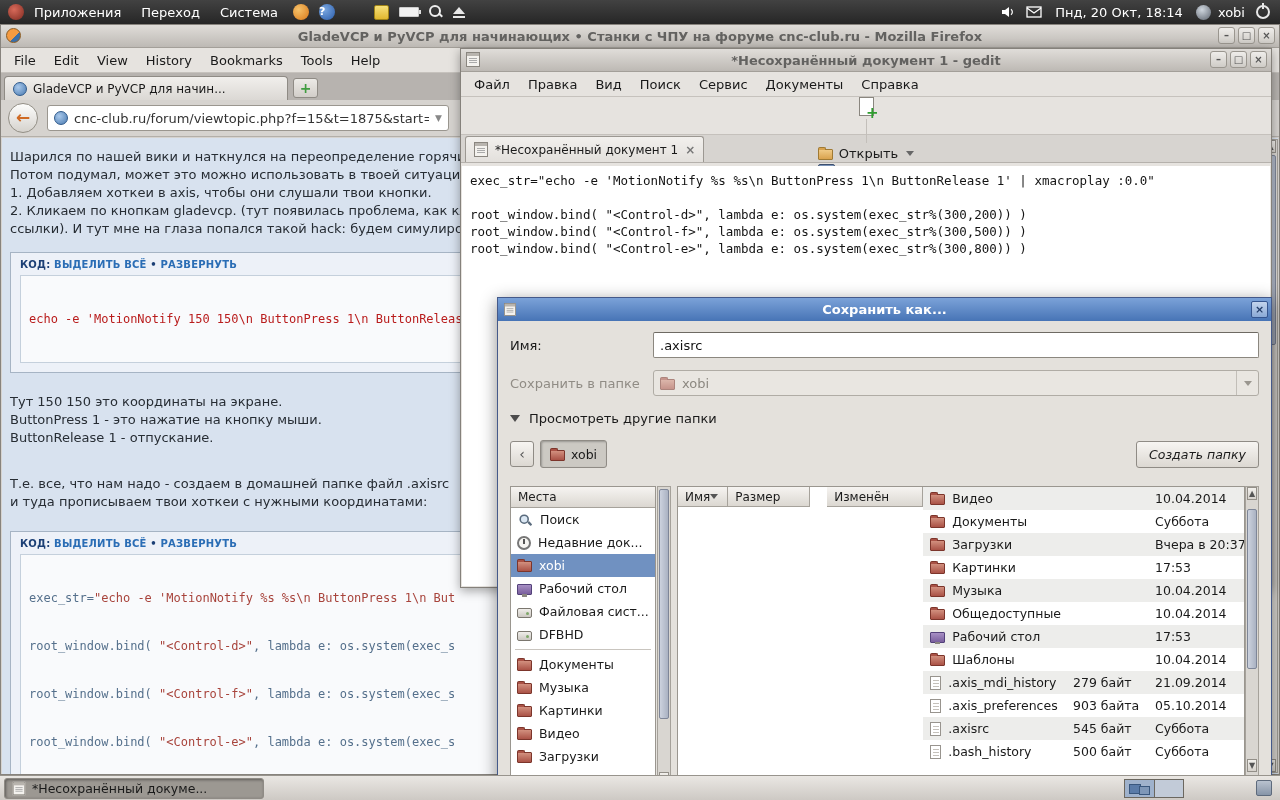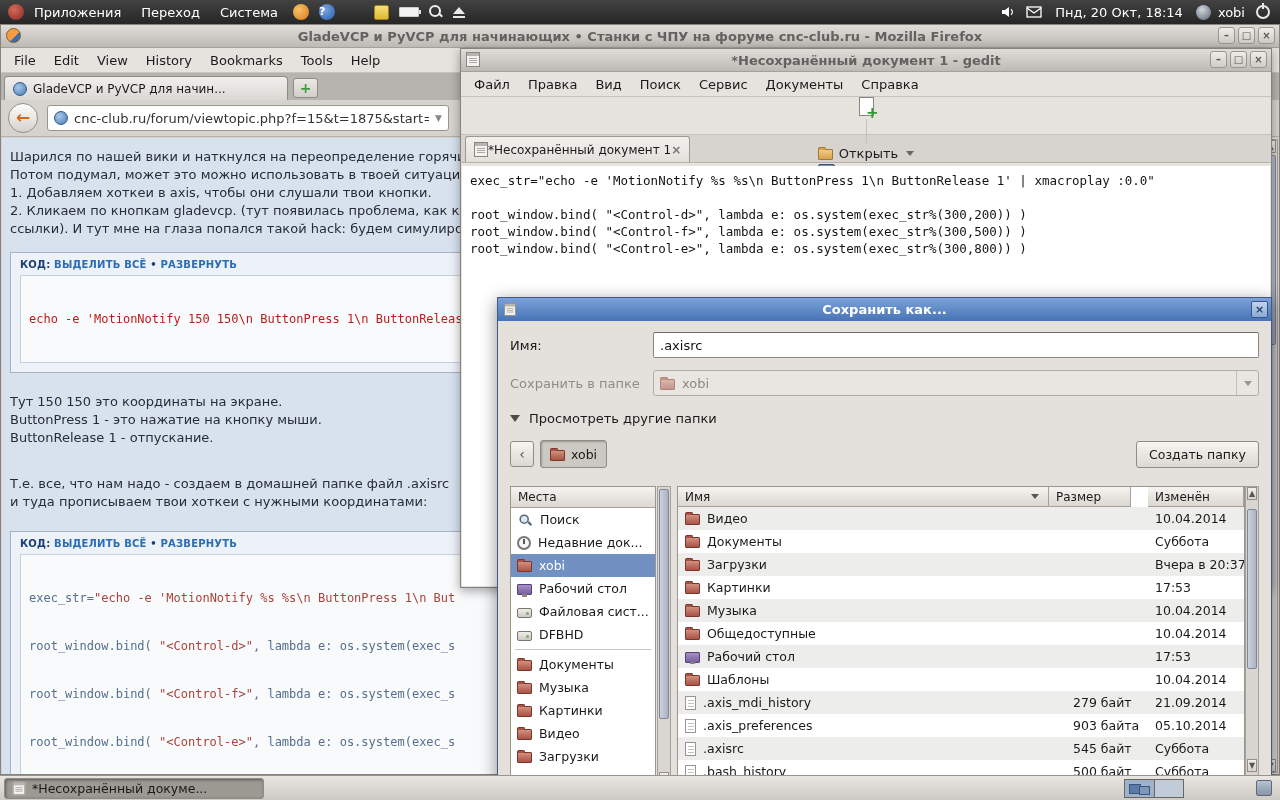--- a/index.html
+++ b/index.html
@@ -102,21 +102,21 @@
   .cr { color:#a8443c; }
   .ff-scroll { position:absolute; top:114px; bottom:1px; right:1px; }
 
   
   .gedit { position:absolute; left:460px; top:48px; width:812px; height:540px; z-index:2; background:#e6e3df; border:1px solid #85817b; box-shadow:0 3px 10px rgba(0,0,0,.35); }
   .gd-toolbar { height:38px; border-bottom:1px solid #c5c1bc; display:flex; align-items:center; gap:3px; padding:0 8px; background:#e6e3df;flex-direction:column; }
   .tb-btn { height:30px; display:flex; align-items:center; gap:6px; padding:0 8px; border-radius:3px; font-size:13px; }
   .tb-sep { width:1px; height:24px; background:#c3bfba; margin:0 5px; flex:none; }
   .dd-arrow { width:0; height:0; border-left:4px solid transparent; border-right:4px solid transparent; border-top:5px solid #666; margin-left:2px; }
   .gd-tabbar { height:28px; background:#d7d4d0; border-bottom:1px solid #b5b1ac; display:flex; align-items:flex-end; padding-left:4px; }
-  .gd-tab { height:26px; background:linear-gradient(#f2f0ed,#e3e0dc); border:1px solid #9c9892; border-bottom:none; border-radius:3px 3px 0 0; display:flex; align-items:center; padding:0 8px; font-size:12px; }
+  .gd-tab { height:26px; background:linear-gradient(#f2f0ed,#e3e0dc); border:1px solid #9c9892; border-bottom:none; border-radius:3px 3px 0 0; display:flex; align-items:center; gap:7px; padding:0 8px; font-size:12px; }
   .tab-close { color:#777; font-size:12px; font-weight:bold; line-height:1; }
   .gd-text { position:absolute; top:117px; bottom:1px; left:1px; right:1px; background:#fff; font-family:"DejaVu Sans Mono","Liberation Mono",monospace; font-size:12.5px; color:#141414; padding:6px 8px; line-height:17px; overflow:hidden; }
   .gd-line { white-space:pre; min-height:17px; }
 
   
   .dlg { position:absolute; left:497px; top:297px; width:775px; height:503px; z-index:3; background:#e4e1dc; border:1px solid #44598a; box-shadow:0 4px 16px rgba(0,0,0,.45); }
   .dlg-title { height:23px; background:linear-gradient(#7ba2d8,#4774b6); color:#fff; font-weight:bold; font-size:13px; display:flex; align-items:center; justify-content:center; position:relative; }
   .dlg-title .t-ic { position:absolute; left:5px; top:4px; }
   .dlg-close { position:absolute; right:3px; top:3px; width:17px; height:17px; border:1px solid #35558f; border-radius:2px; background:linear-gradient(#c3d4ec,#8aa9d6); color:#233d69; font-size:11px; font-weight:bold; text-align:center; line-height:15px; }
   .dlg-body { position:absolute; top:24px; left:0; right:0; bottom:0; padding:10px 12px 0; overflow:hidden; }
@@ -126,30 +126,30 @@
   .text-input { flex:1; height:26px; background:#fff; border:1px solid #8b877f; border-top-color:#6e6a63; border-radius:2px; padding:0 6px; font-size:13px; font-family:"DejaVu Sans",sans-serif; color:#111; outline:none; }
   .combo { flex:1; height:26px; background:#e9e6e1; border:1px solid #b0aca5; border-radius:3px; display:flex; align-items:center; gap:7px; padding:0 6px; color:#8c8880; }
   .combo .fold { opacity:.55; }
   .combo-arrow { margin-left:auto; border-left:1px solid #c2beb8; padding-left:7px; height:100%; display:flex; align-items:center; }
   .combo-arrow i { width:0; height:0; border-left:4px solid transparent; border-right:4px solid transparent; border-top:5px solid #9a968f; }
   .exp-row { display:flex; align-items:center; gap:9px; height:16px; margin:14px 0; }
   .exp-tri { width:0; height:0; border-left:5px solid transparent; border-right:5px solid transparent; border-top:7px solid #4c4c4c; }
   .path-row { display:flex; align-items:center; height:28px; margin-bottom:16px; }
   .chev-btn { width:24px; height:26px; font-size:14px; color:#555; }
   .path-toggle { height:28px; padding:0 9px; margin-left:6px; background:#ccc9c3; border:1px solid #8f8b85; border-radius:3px; display:inline-flex; align-items:center; gap:6px; box-shadow:inset 1px 1px 2px rgba(0,0,0,.25); font-size:12.5px; }
-  .create-btn { margin-left:auto; height:27px; padding:0 12px; font-size:12.5px; }
+  .create-btn { margin-left:auto; height:27px; padding:0 12px; font-size:12.5px;font-style:italic; }
   .panes { position:absolute; top:164px; left:12px; right:12px; bottom:0; display:flex; }
   .places { width:146px; border:1px solid #9a968f; background:#fff; overflow:hidden; display:flex; flex-direction:column; }
   .pane-hdr { height:21px; flex:none; background:linear-gradient(#f6f4f1,#dbd7d1); border-bottom:1px solid #a6a29b; display:flex; align-items:center; padding:0 7px; font-size:12px; color:#222; }
   .place-item { height:23px; display:flex; align-items:center; gap:7px; padding:0 6px; font-size:12.5px; white-space:nowrap; overflow:hidden; }
   .place-item.sel { background:#7091c1; color:#fff; }
   .place-sep { height:7px; position:relative; }
   .place-sep::after { content:""; position:absolute; left:4px; right:4px; top:3px; height:1px; background:#c9c5bf; }
   .pl-scroll { margin-left:1px; flex:none; }
-  .files { flex:1; margin-left:6px; border:1px solid #9a968f; background:#fff; display:flex; flex-direction:column; overflow:hidden; }
+  .files { flex:1; margin-left:6px; border:1px solid #9a968f; background:#fff; display:flex; flex-direction:row; overflow:hidden; }
   .fhdr { height:20px; flex:none; display:flex; }
   .fhdr .hcell { background:linear-gradient(#f6f4f1,#dbd7d1); border-right:1px solid #a6a29b; border-bottom:1px solid #a6a29b; display:flex; align-items:center; padding:0 7px; font-size:12px; }
   .hc-name { flex:1; justify-content:space-between; }
   .hc-size { width:82px; flex:none; }
   .hc-mod { width:96px; flex:none; border-right:none;margin-left:17px; }
   .sort-tri { width:0; height:0; border-left:4px solid transparent; border-right:4px solid transparent; border-top:5px solid #555; margin-right:2px; }
   .flist { flex:1; overflow:hidden; }
   .frow { height:23px; display:flex; align-items:center; font-size:12.5px; }
   .frow.odd { background:#ededeb; }
   .fc { display:flex; align-items:center; gap:7px; padding:0 7px; overflow:hidden; white-space:nowrap; }

